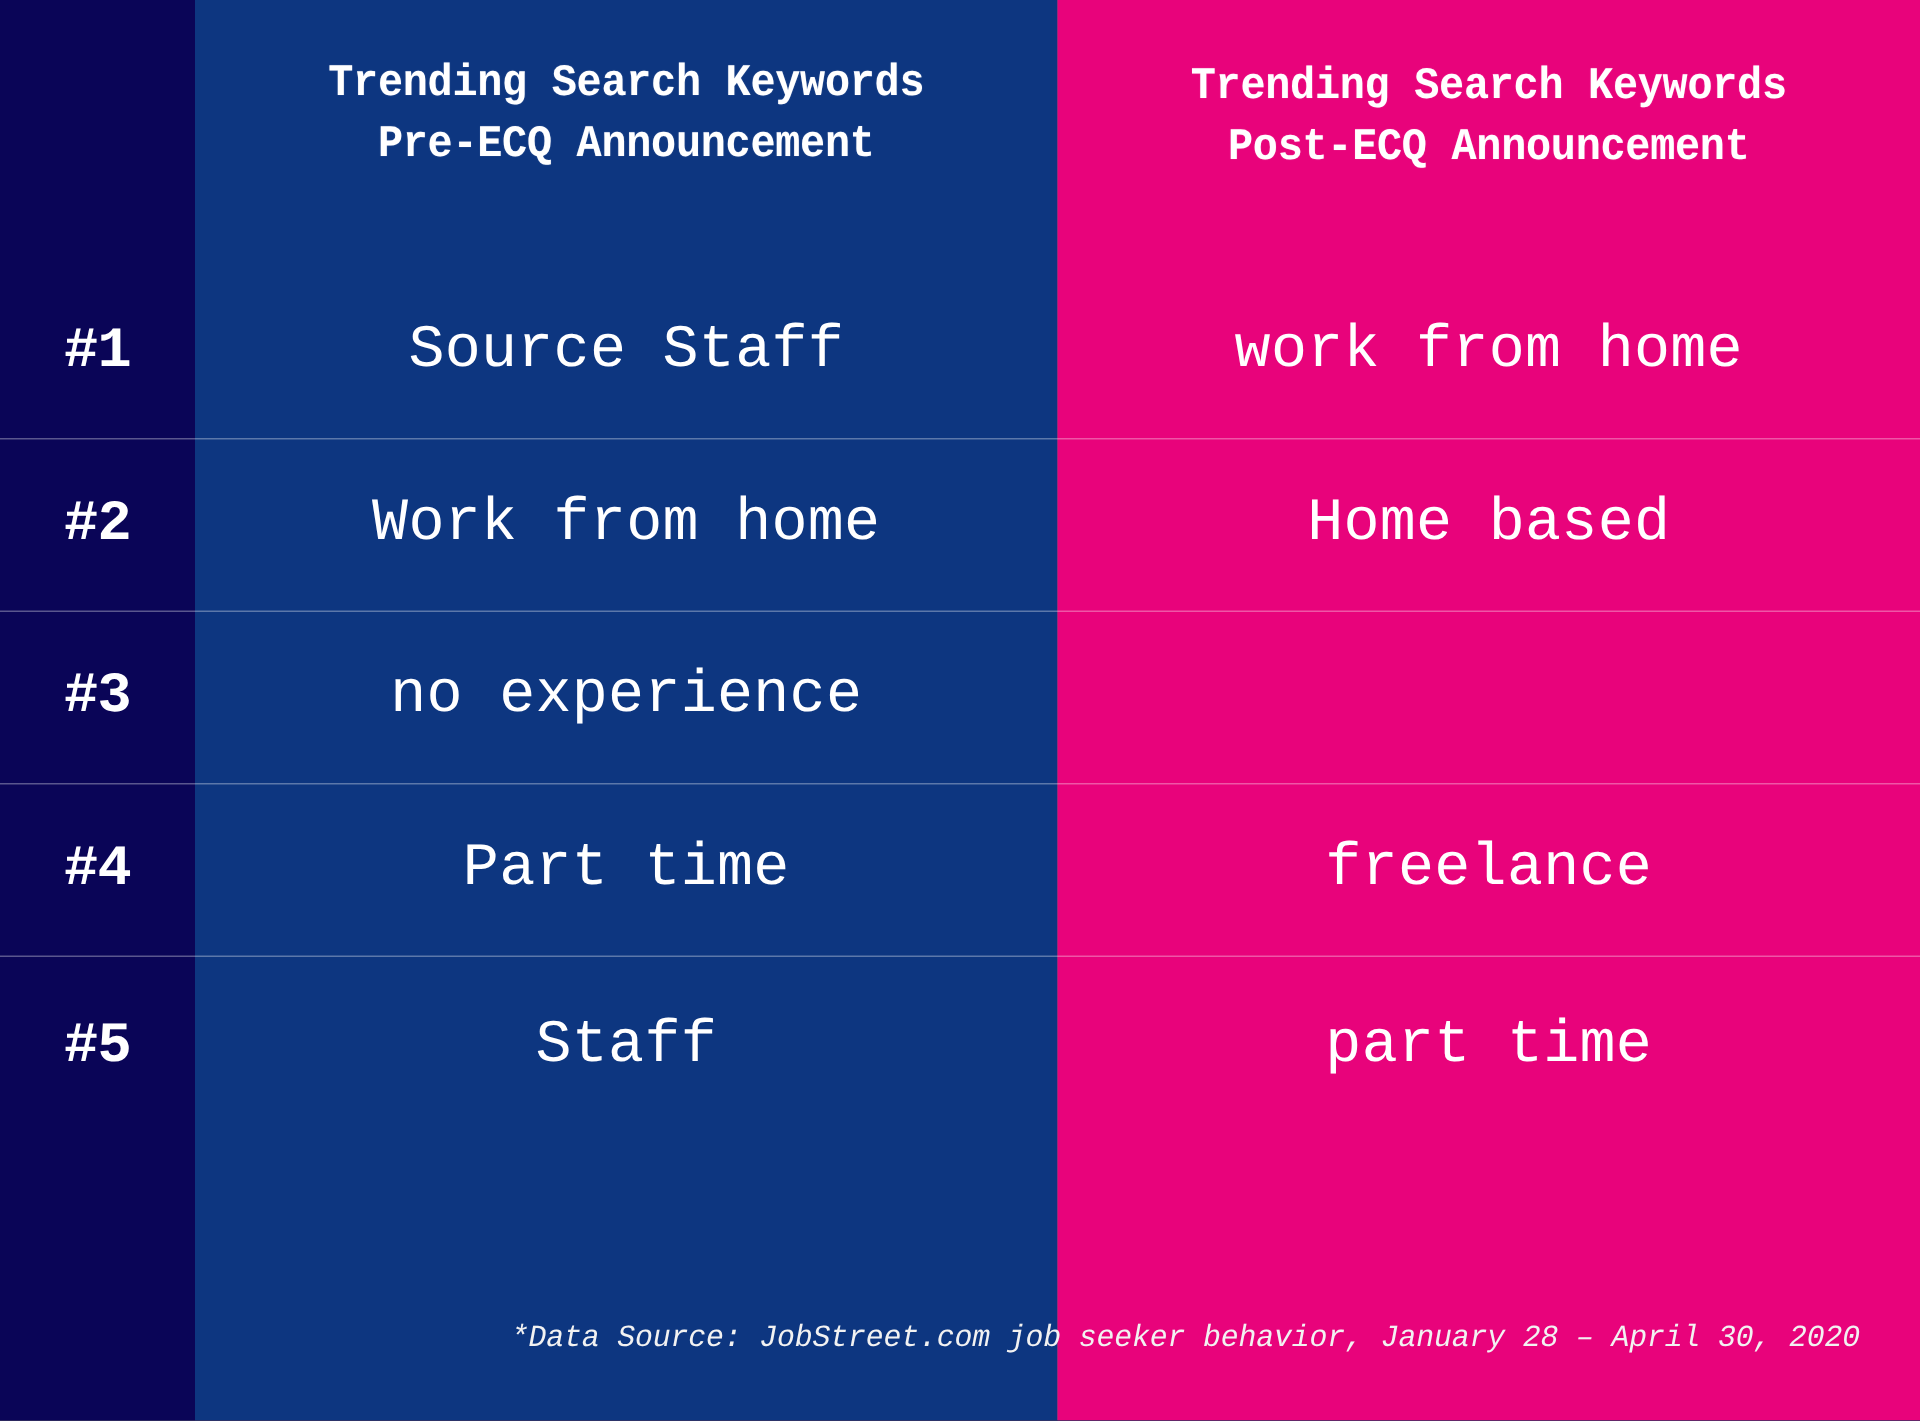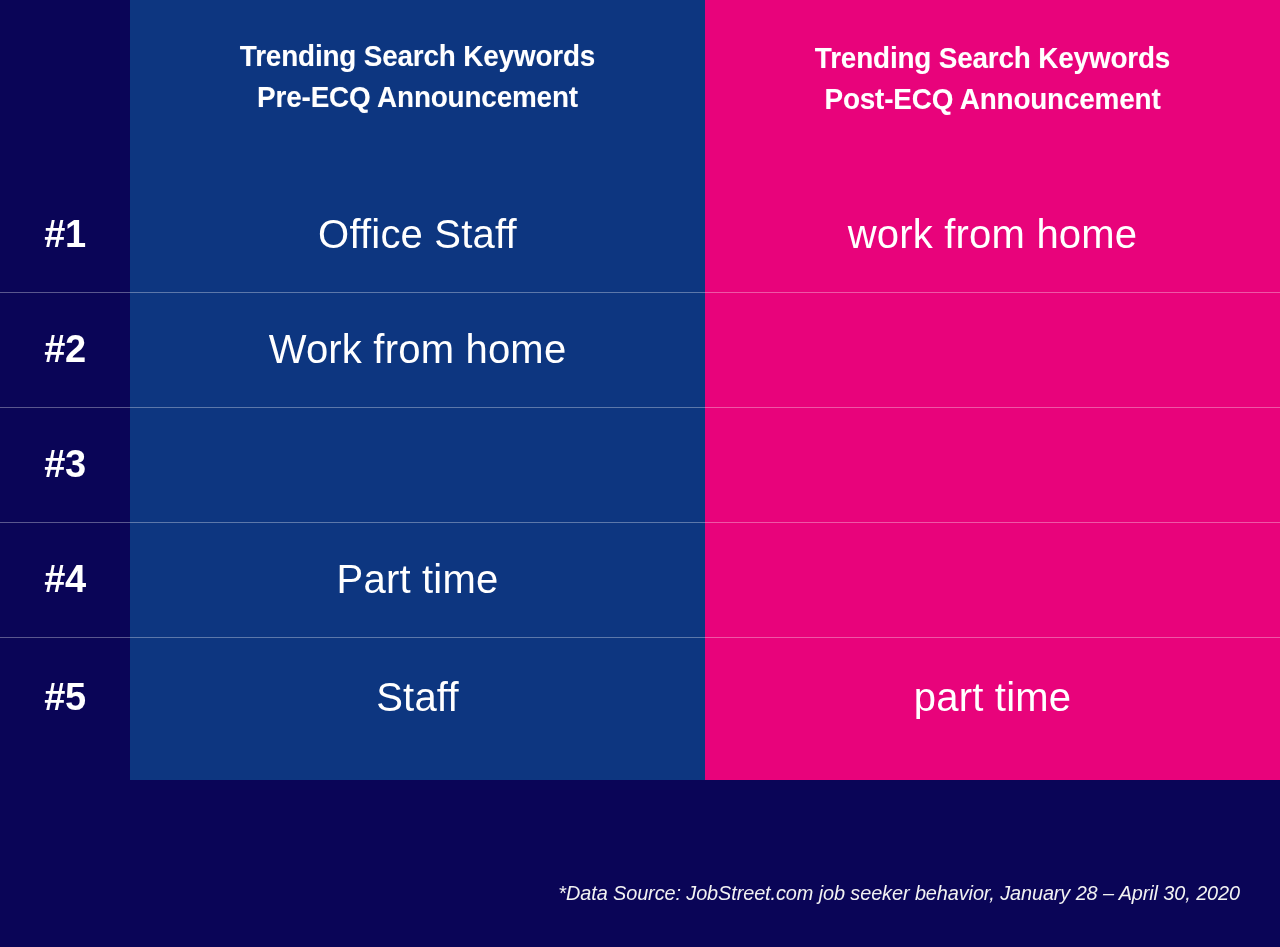--- a/index.html
+++ b/index.html
@@ -8,22 +8,23 @@
     width: 1280px;
     height: 947px;
     overflow: hidden;
     background: #0a0557;
     font-family: "Liberation Sans", sans-serif;
   }
 
   #slide {
     position: relative;
     width: 1280px;
-    height: 780px;
+    height: 947px;
     background: #737373;
+    font-family: Liberation Mono, monospace;
   }
 
   
   .band {
     position: absolute;
     top: 0;
     bottom: 0;
   }
   .band-rank  { left: 0;     width: 130px; background: #0a0557; }
   .band-pre   { left: 130px; width: 575px; background: #0d3680; }
@@ -126,36 +127,39 @@
 
   <div class="col-header header-post">
     <span class="hl">Trending Search Keywords</span>
     <span class="hl">Post-ECQ Announcement</span>
   </div>
 
   <div class="rows">
 
     <div class="row">
       <div class="cell cell-rank">#1</div>
-      <div class="cell cell-pre">Office Staff</div>
+      <div class="cell cell-pre">Source Staff</div>
       <div class="cell cell-post">work from home</div>
     </div>
 
     <div class="row">
       <div class="cell cell-rank">#2</div>
       <div class="cell cell-pre">Work from home</div>
+      <div class="cell cell-post">Home based</div>
     </div>
 
     <div class="row">
       <div class="cell cell-rank">#3</div>
+      <div class="cell cell-post">no experience</div>
     </div>
 
     <div class="row">
       <div class="cell cell-rank">#4</div>
       <div class="cell cell-pre">Part time</div>
+      <div class="cell cell-post">freelance</div>
     </div>
 
     <div class="row row-last">
       <div class="cell cell-rank">#5</div>
       <div class="cell cell-pre">Staff</div>
       <div class="cell cell-post">part time</div>
     </div>
 
   </div>
 

